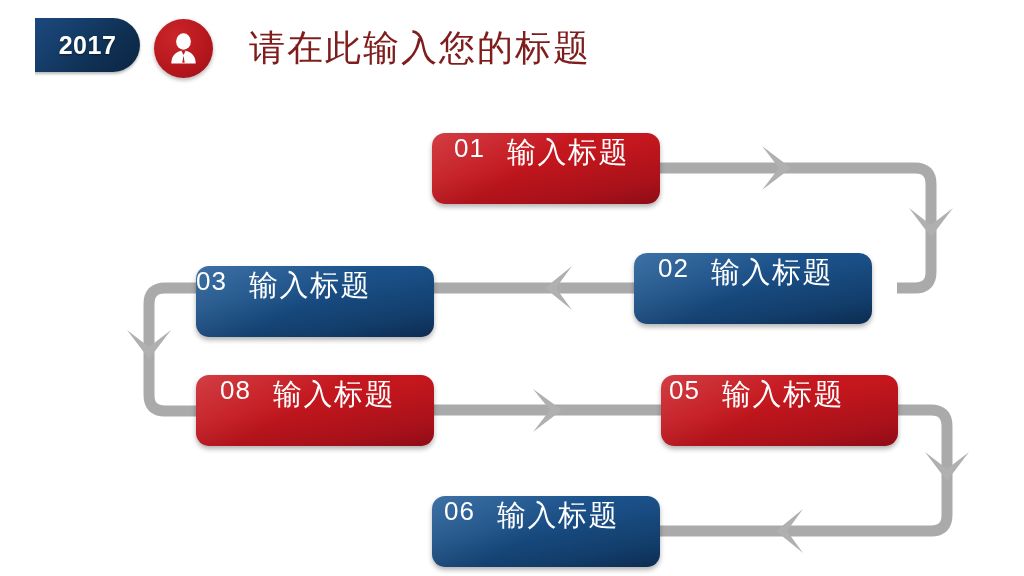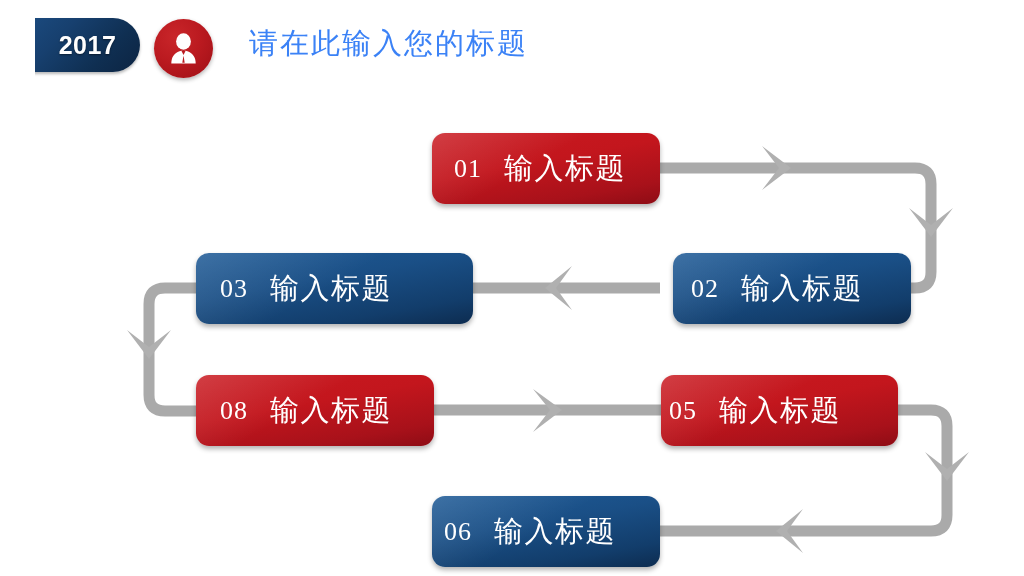--- a/index.html
+++ b/index.html
@@ -56,44 +56,42 @@
   }
   .user-circle svg {
     position: absolute;
     left: 15px;
     top: 14px;
   }
   .slide-title {
     position: absolute;
     left: 214px;
     top: 24px;
-    font-size: 29px;
-    color: #3b82f6;
+    font-size: 36px;
+    color: #7f1d1d;
     letter-spacing: 2px;
     white-space: nowrap;
   }
 
   
   #connectors {
     position: absolute;
     left: 0;
     top: 0;
     width: 1024px;
     height: 576px;
   }
 
   
   .flow-box {
     position: absolute;
     border-radius: 13px;
     display: flex;
-    align-items: center;
     box-shadow: 0 3px 5px rgba(0,0,0,0.30);
     box-sizing: border-box;
-    font-family: Liberation Serif, serif;
   }
   .flow-box.red {
     background:
       linear-gradient(150deg, rgba(255,255,255,0.16) 0%, rgba(255,255,255,0.0) 45%),
       linear-gradient(170deg, #c91920 0%, #c3161d 42%, #a8111a 80%, #8e0c15 100%);
   }
   .flow-box.blue {
     background:
       linear-gradient(150deg, rgba(255,255,255,0.14) 0%, rgba(255,255,255,0.0) 48%),
       linear-gradient(170deg, #1e5a96 0%, #1a4f86 40%, #123d6b 78%, #0d2c50 100%);
@@ -161,26 +159,26 @@
 
       <polygon points="768,509 741,531 768,553 752,531"></polygon>
     </g>
   </svg>
 
   <div class="flow-box red" style="left:397px; top:133px; width:228px; height:71px; padding-left:22px;">
     <span class="flow-num">01</span>
     <span class="flow-label">输入标题</span>
   </div>
 
-  <div class="flow-box blue" style="left:638px; top:253px; width:238px; height:71px; padding-left:18px;">
+  <div class="flow-box blue" style="left:599px; top:253px; width:238px; height:71px; padding-left:24px;">
     <span class="flow-num">02</span>
     <span class="flow-label">输入标题</span>
   </div>
 
-  <div class="flow-box blue" style="left:161px; top:253px; width:277px; height:71px; padding-left:24px;">
+  <div class="flow-box blue" style="left:161px; top:266px; width:238px; height:71px; ">
     <span class="flow-num">03</span>
     <span class="flow-label">输入标题</span>
   </div>
 
   <div class="flow-box red" style="left:161px; top:375px; width:238px; height:71px; padding-left:24px;">
     <span class="flow-num">08</span>
     <span class="flow-label">输入标题</span>
   </div>
 
   <div class="flow-box red" style="left:626px; top:375px; width:237px; height:71px; padding-left:8px;">

